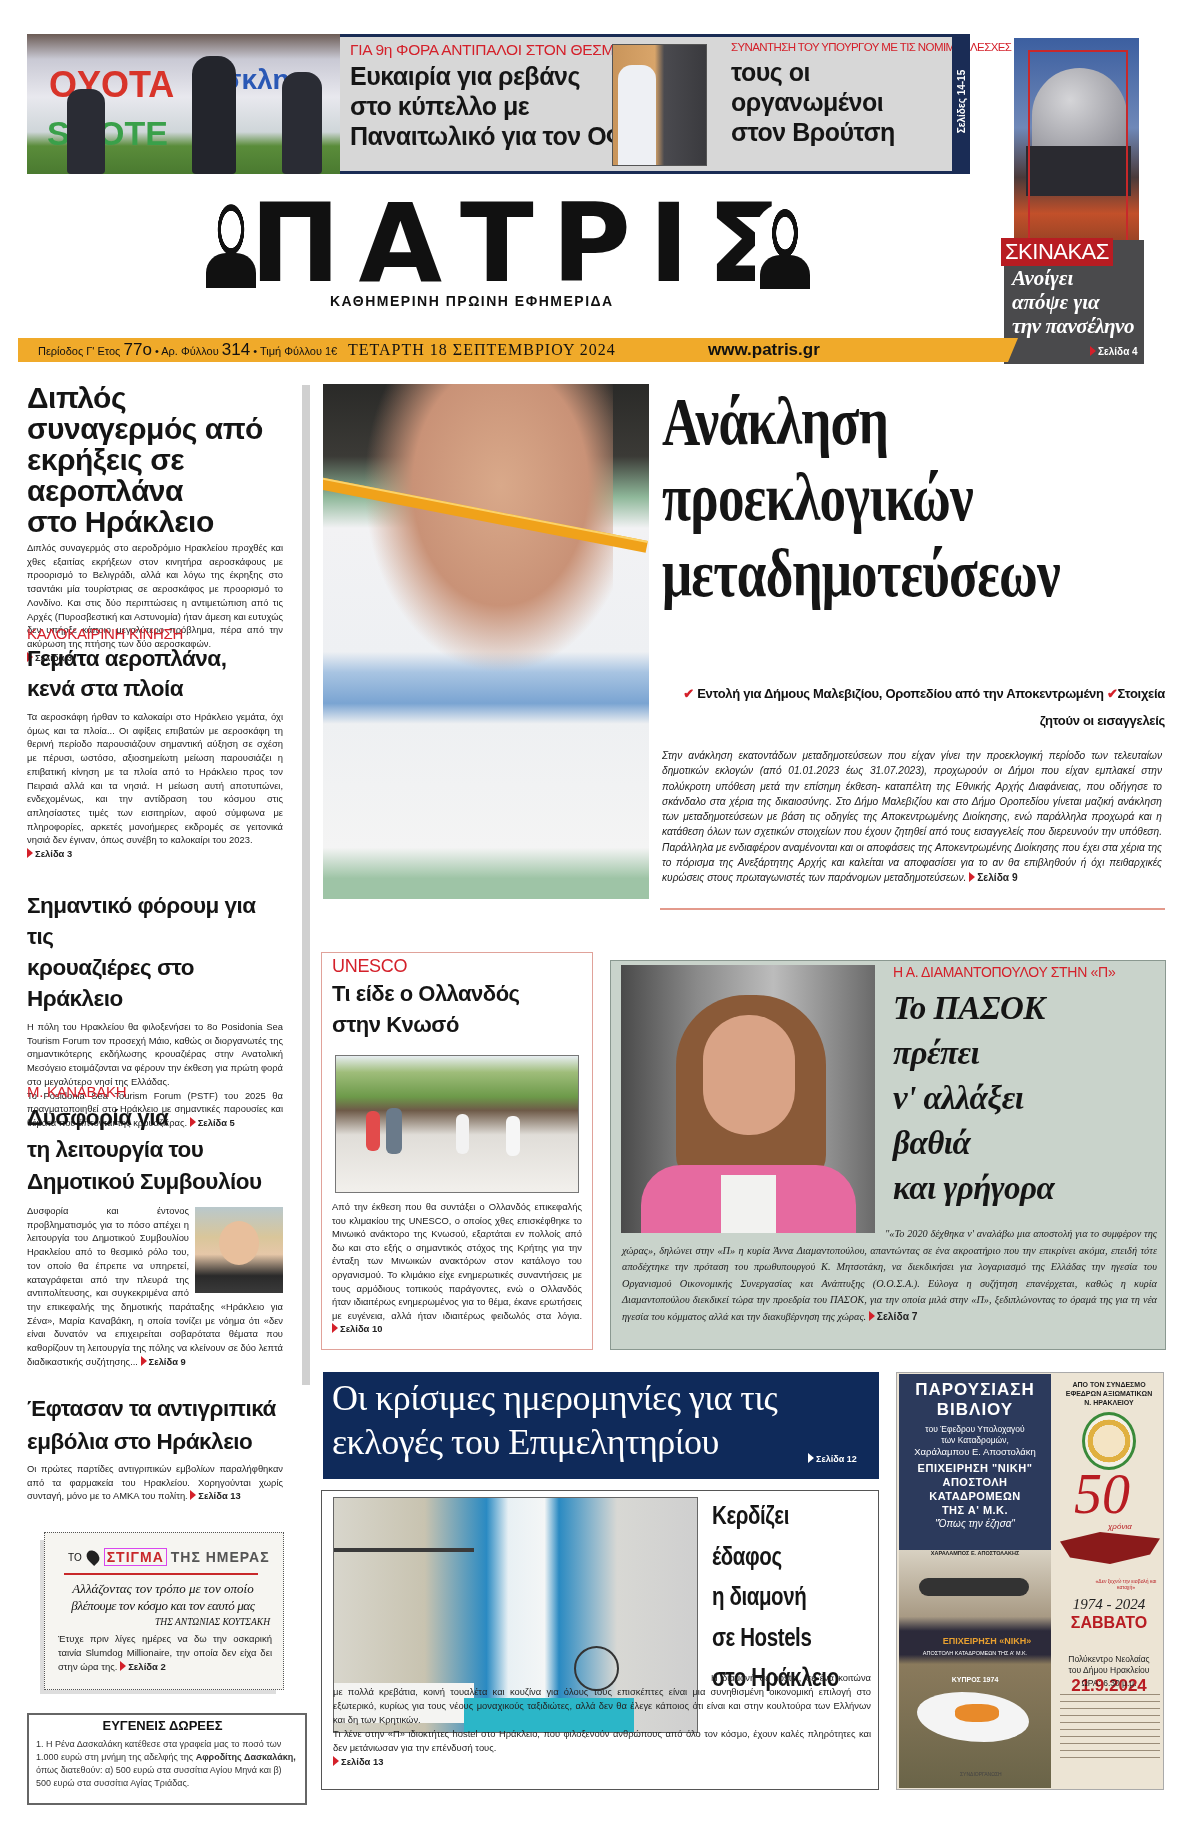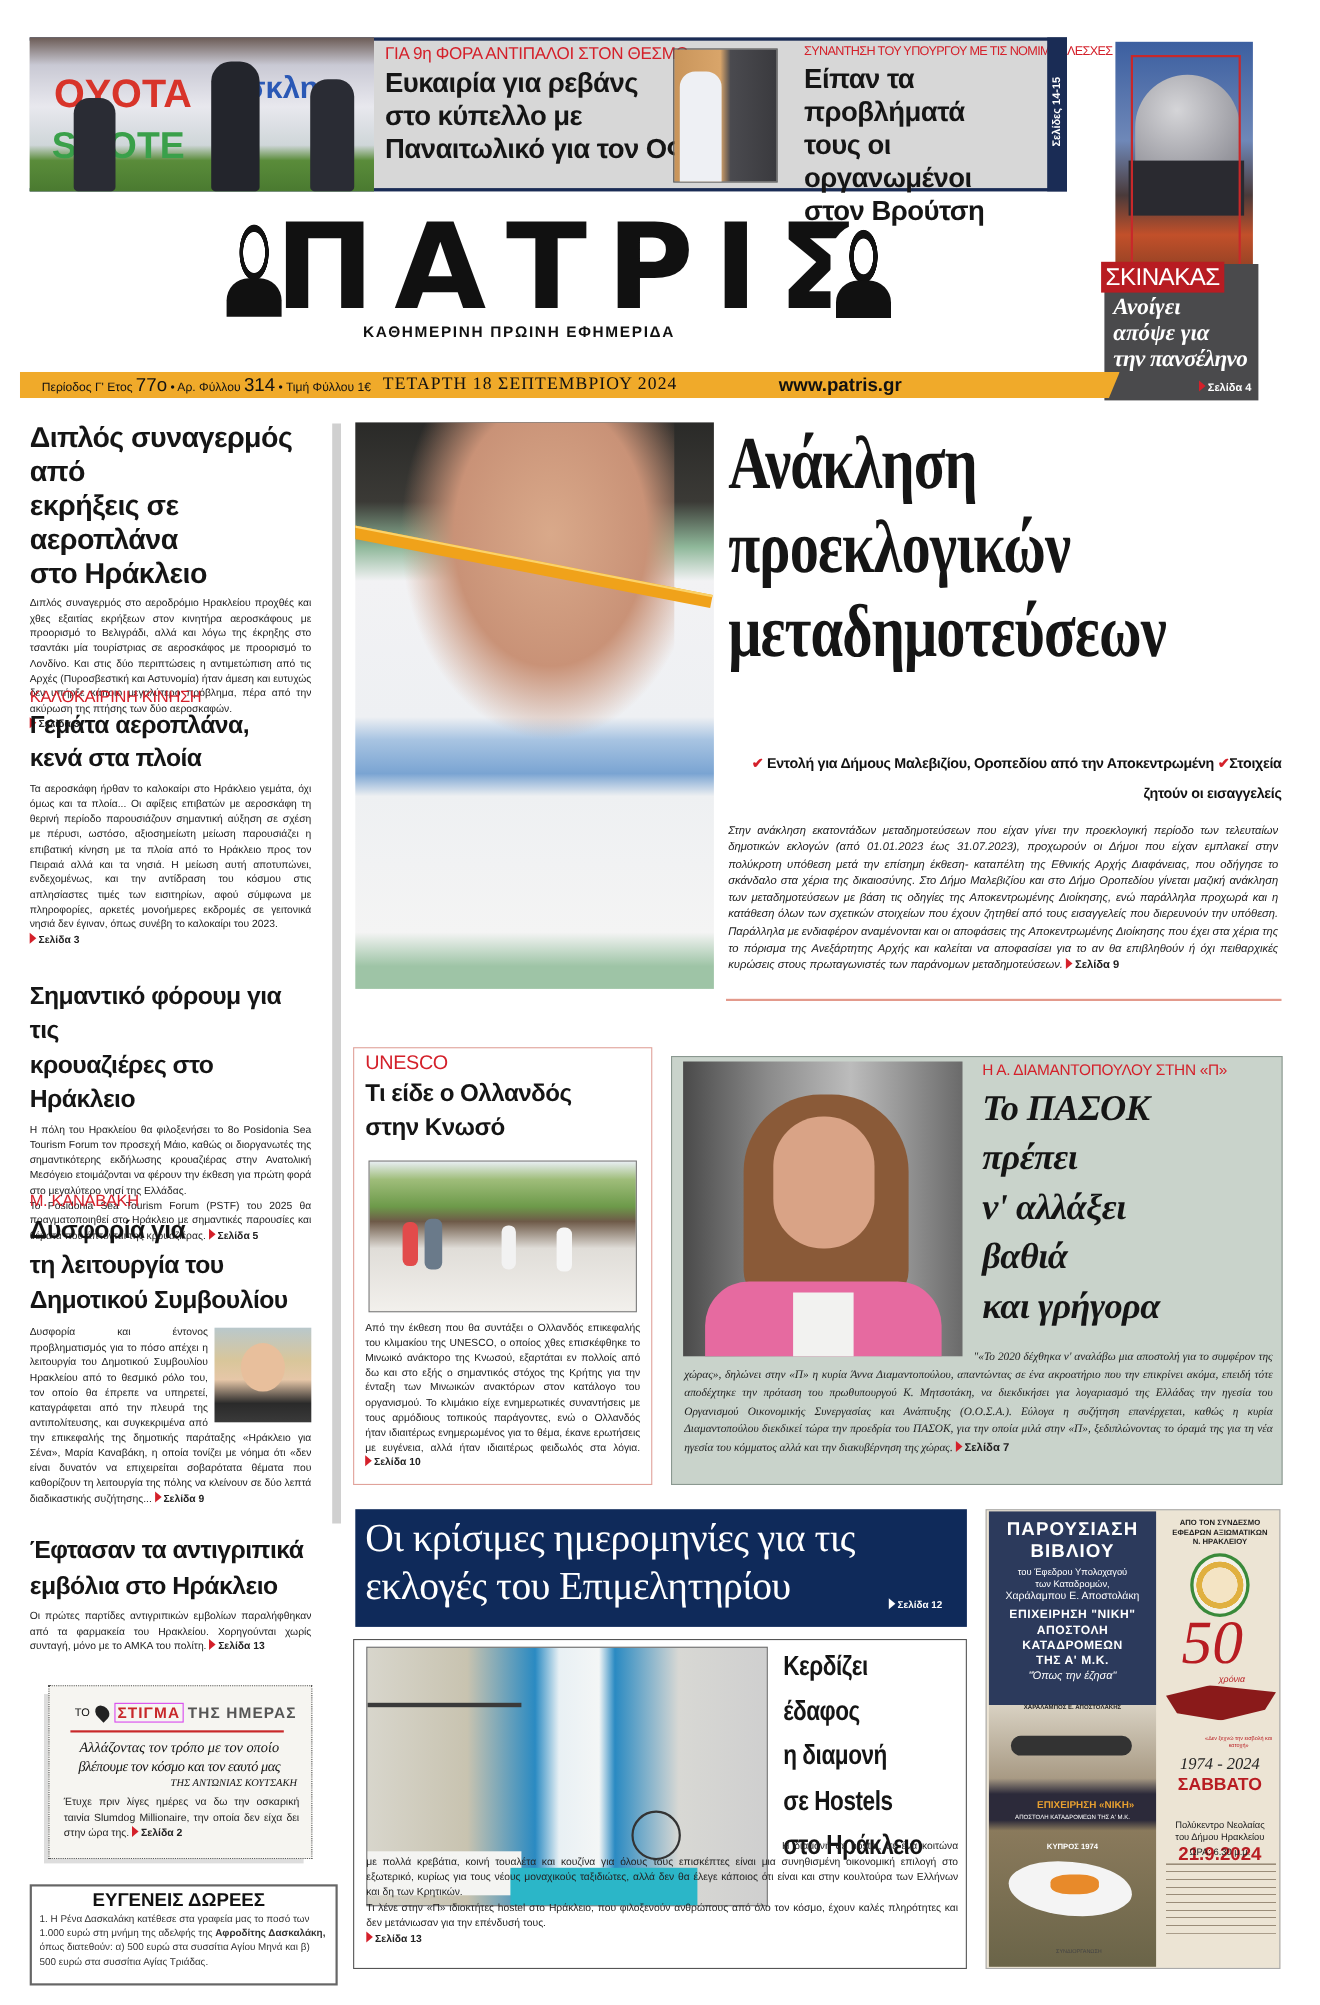--- a/index.html
+++ b/index.html
@@ -41,21 +41,20 @@
     <div>στο κύπελλο με</div>
     <div style="white-space:nowrap">Παναιτωλικό για τον ΟΦΗ</div>
   </div>
 </div>
 <div class="abs photo" style="left:612px;top:44px;width:95px;height:122px;background:linear-gradient(90deg,#c9955b 0,#d9a56a 45%,#4a4a4f 55%,#3a3a3e 100%);border:1px solid #555">
   <div class="abs" style="left:5px;top:20px;width:38px;height:102px;background:#eef0f4;border-radius:14px 14px 0 0"></div>
 </div>
 <div class="abs cond" style="left:731px;top:41px;width:230px">
   <div class="kicker" style="font-size:11.5px;white-space:nowrap;letter-spacing:-0.6px">ΣΥΝΑΝΤΗΣΗ ΤΟΥ ΥΠΟΥΡΓΟΥ ΜΕ ΤΙΣ ΝΟΜΙΜΕΣ ΛΕΣΧΕΣ</div>
   <div class="hl" style="font-size:25px;line-height:30px;margin-top:4px">
-    <div>Είπαν τα προβλήματά</div>
     <div>τους οι οργανωμένοι</div>
     <div>στον Βρούτση</div>
   </div>
 </div>
 <div class="abs" style="left:952px;top:34px;width:18px;height:140px;background:#1a2c55">
   <div class="abs" style="left:-48px;top:62px;width:115px;transform:rotate(-90deg);color:#fff;font-size:10px;font-weight:700;text-align:center">Σελίδες 14-15</div>
 </div>
 
 <div class="abs photo" style="left:1014px;top:38px;width:125px;height:225px;background:linear-gradient(180deg,#3c5fa0 0,#6f88b8 40%,#4a3a3a 62%,#c2502a 78%,#7a3a22 100%)">
   <div class="abs" style="left:18px;top:30px;width:95px;height:80px;border-radius:48px 48px 0 0;background:radial-gradient(circle at 40% 40%,#d5d5d8,#8c8c94)"></div>
@@ -86,21 +85,21 @@
   <span>• Αρ. Φύλλου</span>
   <span style="font-size:17px">314</span>
   <span>• Τιμή Φύλλου 1€</span>
 </div>
 <div class="abs" style="left:348px;top:341px;font-family:'Liberation Serif',serif;font-size:16px;letter-spacing:1px">ΤΕΤΑΡΤΗ 18 ΣΕΠΤΕΜΒΡΙΟΥ 2024</div>
 <div class="abs" style="left:708px;top:340px;font-size:17px;font-weight:700">www.patris.gr</div>
 
 <div class="abs sidebar-col"></div>
 
 <div class="abs" style="left:27px;top:382px;width:256px">
-  <div class="hl cond" style="font-size:26px;line-height:31px">
+  <div class="hl cond" style="font-size:30px;line-height:31px">
     <div>Διπλός συναγερμός από</div>
     <div>εκρήξεις σε αεροπλάνα</div>
     <div>στο Ηράκλειο</div>
   </div>
   <div class="body" style="margin-top:4px;font-size:9.4px;line-height:13.7px"><span>Διπλός συναγερμός στο αεροδρόμιο Ηρακλείου προχθές και χθες εξαιτίας εκρήξεων στον κινητήρα αεροσκάφους με προορισμό το Βελιγράδι, αλλά και λόγω της έκρηξης στο τσαντάκι μία τουρίστριας σε αεροσκάφος με προορισμό το Λονδίνο. Και στις δύο περιπτώσεις η αντιμετώπιση από τις Αρχές (Πυροσβεστική και Αστυνομία) ήταν άμεση και ευτυχώς δεν υπήρξε κάποιο μεγαλύτερο πρόβλημα, πέρα από την ακύρωση της πτήσης των δύο αεροσκαφών.</span><br><span class="page"><span class="tri"></span><span>Σελίδα 3</span></span></div>
 </div>
 
 <div class="abs" style="left:27px;top:625px;width:256px">
   <div class="kicker cond" style="font-size:15px">ΚΑΛΟΚΑΙΡΙΝΗ ΚΙΝΗΣΗ</div>
   <div class="hl cond" style="font-size:22.5px;line-height:30px;margin-top:2px">
@@ -148,21 +147,21 @@
 </div>
 <div class="abs" style="left:64px;top:1573px;width:194px;height:2px;background:#c8282a"></div>
 <div class="abs" style="left:52px;top:1580px;width:222px;text-align:center;font-family:'Liberation Serif',serif;font-style:italic;font-size:13px;line-height:17px">
   <div>Αλλάζοντας τον τρόπο με τον οποίο</div>
   <div style="white-space:nowrap;letter-spacing:-0.4px">βλέπουμε τον κόσμο και τον εαυτό μας</div>
 </div>
 <div class="abs" style="left:60px;top:1617px;width:210px;text-align:right;font-family:'Liberation Serif',serif;font-style:italic;font-size:9.5px">ΤΗΣ ΑΝΤΩΝΙΑΣ ΚΟΥΤΣΑΚΗ</div>
 <div class="abs body" style="left:58px;top:1632px;width:214px;font-size:9.5px;line-height:14px"><span>Έτυχε πριν λίγες ημέρες να δω την οσκαρική ταινία Slumdog Millionaire, την οποία δεν είχα δει στην ώρα της.</span> <span class="page"><span class="tri"></span><span>Σελίδα 2</span></span></div>
 
 <div class="abs" style="left:27px;top:1713px;width:280px;height:92px;border:2px solid #666"></div>
-<div class="abs" style="left:27px;top:1718px;width:271px;text-align:center;font-weight:700;font-size:17px">ΕΥΓΕΝΕΙΣ ΔΩΡΕΕΣ</div>
+<div class="abs" style="left:27px;top:1718px;width:271px;text-align:center;font-weight:700;font-size:13px">ΕΥΓΕΝΕΙΣ ΔΩΡΕΕΣ</div>
 <div class="abs" style="left:36px;top:1738px;width:262px;font-size:9px;line-height:13px;color:#333"><span>1. Η Ρένα Δασκαλάκη κατέθεσε στα γραφεία μας το ποσό των 1.000 ευρώ στη μνήμη της αδελφής της </span><b>Αφροδίτης Δασκαλάκη,</b><span> όπως διατεθούν: α) 500 ευρώ στα συσσίτια Αγίου Μηνά και β) 500 ευρώ στα συσσίτια Αγίας Τριάδας.</span></div>
 
 <div class="abs photo" style="left:323px;top:384px;width:326px;height:515px;background:linear-gradient(180deg,#2a2a28 0,#3b3a36 14%,#8fb89a 22%,#f2f2f4 28%,#eef0f3 52%,#a8c4e2 56%,#7aa4d2 62%,#eef0f2 66%,#f4f4f4 90%,#9ec4a6 96%)">
   <div class="abs" style="left:40px;top:0;width:250px;height:290px;background:radial-gradient(ellipse at 55% 35%,#d9a98a 0,#c99277 45%,transparent 70%)"></div>
   <div class="abs" style="left:-10px;top:92px;width:340px;height:12px;background:#f0a21a;transform:rotate(11deg);transform-origin:left center;border-top:2px solid #fbd36a"></div>
 </div>
 <div class="abs hl" style="left:662px;top:383px;font-family:'Liberation Serif',serif;font-size:68px;line-height:76px;transform:scaleX(0.78);letter-spacing:-1px;white-space:nowrap">
   <div>Ανάκληση</div>
   <div>προεκλογικών</div>
   <div>μεταδημοτεύσεων</div>

